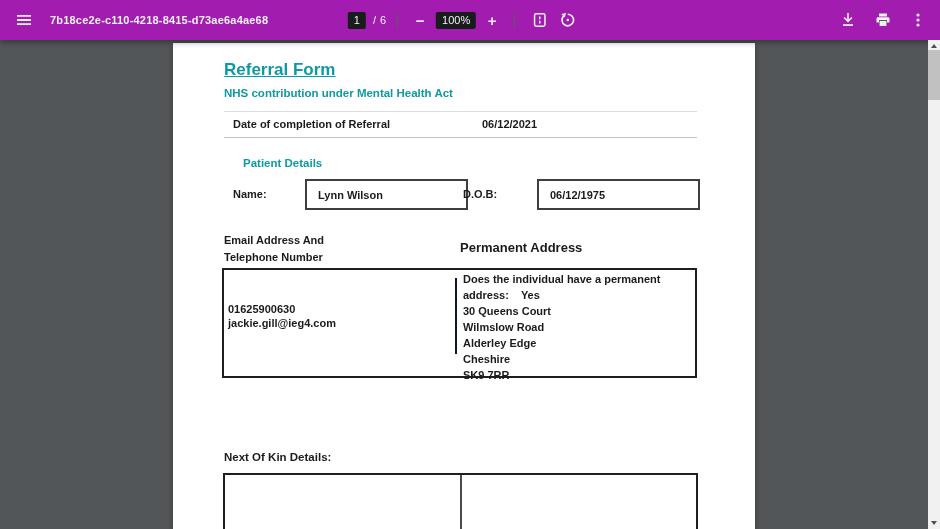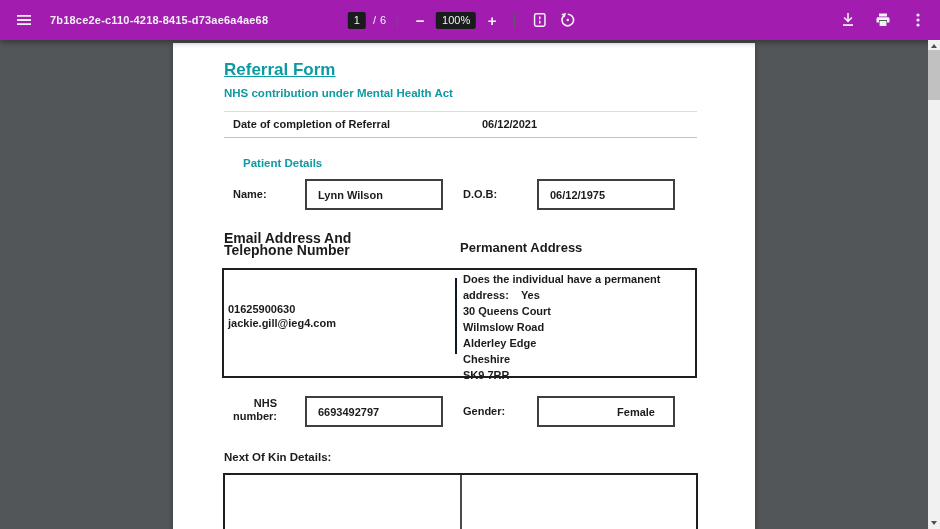--- a/index.html
+++ b/index.html
@@ -39,33 +39,33 @@
   .date-row { left:51px; top:68px; width:473px; height:27px; border-top:1px solid #dedede;
               border-bottom:1px solid #c4c4c4; }
   .date-row .lbl { left:9px; top:6px; font-size:11px; }
   .date-row .val { left:258px; top:6px; font-size:11px; }
 
   .sec-heading { font-size:11.5px; color:#0e9aa2;margin-left:19px; }
   .h-patient { left:51px; top:114px; }
 
   .frow { left:0; top:0; width:582px; height:31px;text-align:right; }
   .frow .flabel { font-size:11px; top:9px; }
-  .vbox { top:0; width:138px; height:31px; border:2px solid #3e3e3e; display:flex; align-items:center;
+  .vbox { top:0; width:163px; height:31px; border:2px solid #3e3e3e; display:flex; align-items:center;
           font-size:11px; background:#fff; }
   .vbox span { position:static; }
   .row-name { top:136px; }
   .row-nhs  { top:353px; }
   .flabel-1 { left:60px; }
   .flabel-2 { left:290px; }
   .vbox-1 { left:132px; padding-left:11px; }
   .vbox-2 { left:364px; padding-left:11px; }
   .vbox-right { justify-content:flex-end; padding-left:0; padding-right:18px; }
   .nhs-label { left:60px; top:1px; font-size:11px; line-height:13px; white-space:pre-line; }
 
-  .contact-heading { left:51px; top:189px; font-size:14px; line-height:12px; white-space:pre-line; }
+  .contact-heading { left:51px; top:189px; font-size:11px; line-height:17px; white-space:pre-line; }
   .address-heading { left:287px; top:197px; font-size:13px; }
 
   .ctable { left:49px; top:225px; width:475px; height:110px; border:2px solid #1f1f1f; }
   .ctable .cell-l { left:0; top:8px; width:233px; height:76px; border-right:2px solid #0f172a;
                     display:flex; align-items:center; font-size:11px; line-height:14.5px;
                     white-space:pre-line; padding-left:4px; }
   .ctable .cell-r { left:235px; top:0; width:238px; height:106px; font-size:11px; line-height:16px;
                     white-space:pre-wrap; padding:1px 0 0 4px; }
 
   .h-nok { left:51px; top:408px; font-size:11.5px; color:#1b1b1b; }
@@ -193,31 +193,20 @@
 jackie.gill@ieg4.com</div>
         <div class="cell-r">Does the individual have a permanent
 address:    Yes
 30 Queens Court
 Wilmslow Road
 Alderley Edge
 Cheshire
 SK9 7RR</div>
       </div>
 
-      <div class="frow row-nhs">
-        <span class="nhs-label">NHS
-number:</span>
-        <div class="vbox vbox-1">
-          <span>6693492797</span>
-        </div>
-        <span class="flabel flabel-2">Gender:</span>
-        <div class="vbox vbox-2 vbox-right">
-          <span>Female</span>
-        </div>
-      </div>
 
       <div class="h-nok">Next Of Kin Details:</div>
       <div class="ntable">
         <div class="ncell-l"></div>
         <div class="ncell-r"></div>
       </div>
 
     </div>
   </div>
 

